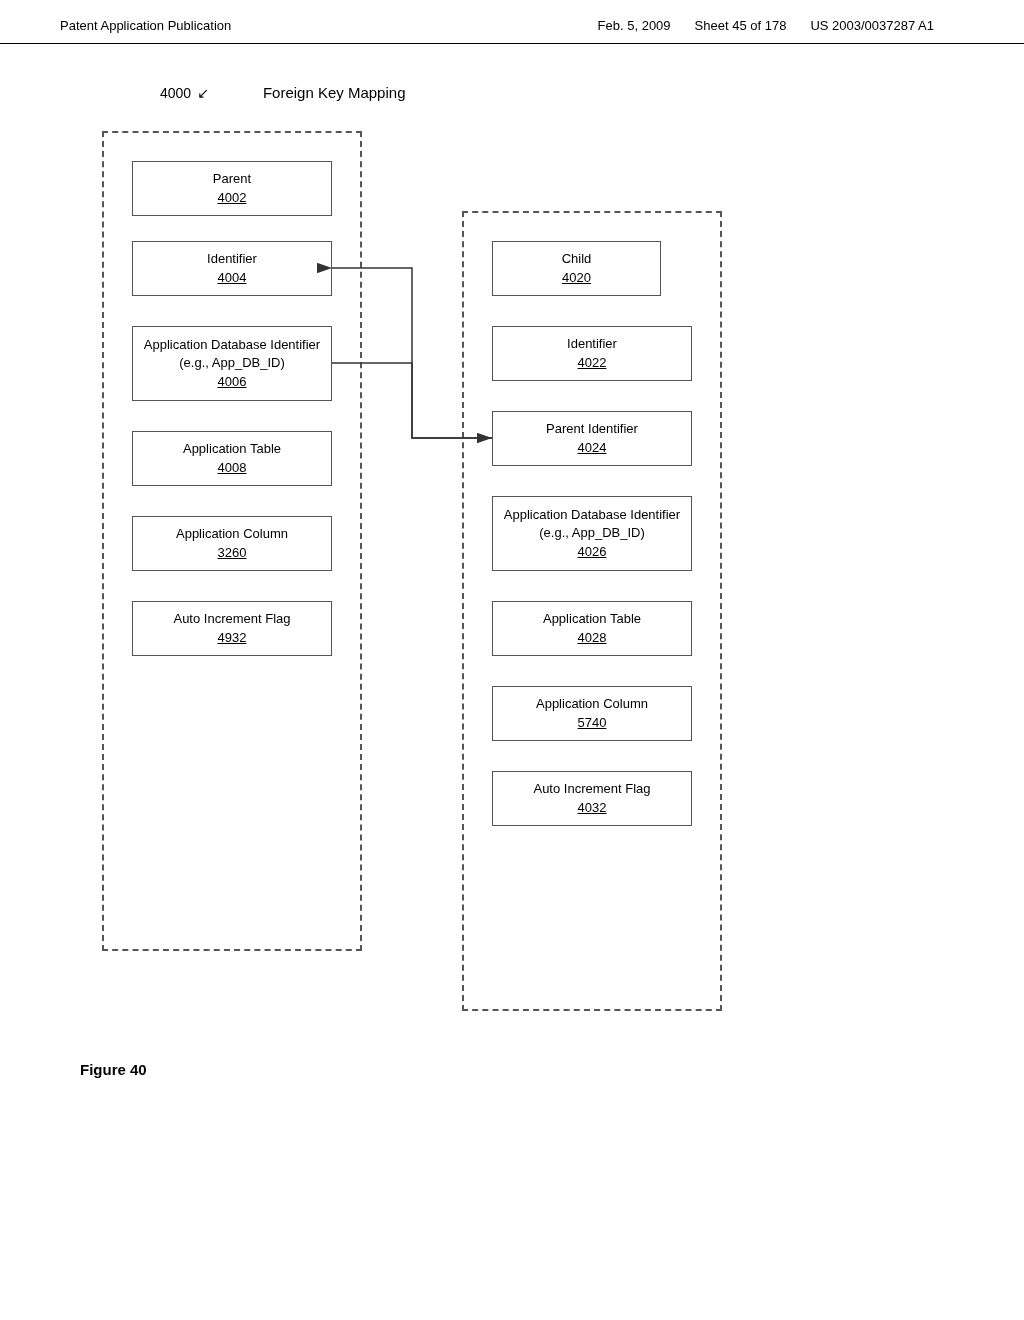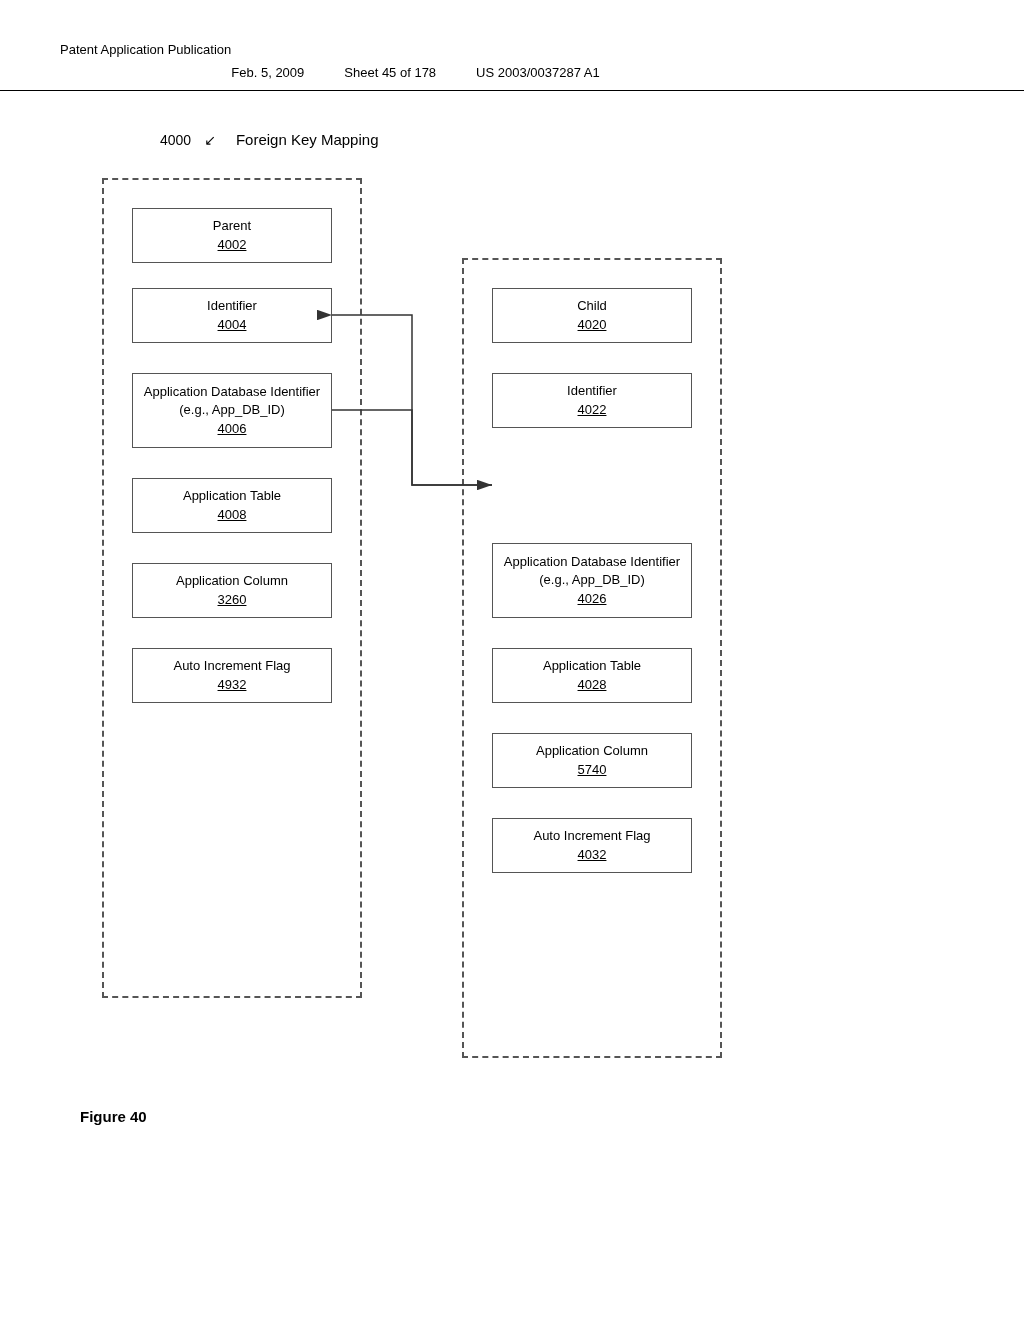--- a/index.html
+++ b/index.html
@@ -7,49 +7,51 @@
       background: #fff;
       font-family: Arial, sans-serif;
       width: 1024px;
       min-height: 1320px;
       position: relative;
     }
 
     
     .header {
       display: flex;
-      align-items: center;
-      padding: 18px 60px 10px 60px;
+      justify-content: space-between;
+      align-items: center;
+      padding: 18px 90px 10px 60px;
       border-bottom: 1px solid #000;
       font-size: 13px;
     }
-    .header-right { display: flex; gap: 40px; margin-top: 47px; }
+    .header-right { display: flex; gap: 24px; }
 
     
     .main {
       padding: 40px 80px;
       position: relative;
     }
 
     
     .title-area {
       display: flex;
       align-items: center;
       gap: 20px;
       margin-bottom: 30px;
       margin-left: 80px;
     }
     .title-label {
       font-size: 14px;
       display: flex;
       align-items: center;
-      gap: 13px;
+      gap: 6px;
     }
     .title-text {
       font-size: 15px;
+      margin-left: 34px;
     }
 
     
     .diagram {
       position: relative;
       width: 860px;
       margin: 0 auto;
       height: 900px;
     }
 
@@ -166,30 +168,34 @@
     <div class="inner-box" style="position:absolute; left:50px; top:385px; width:200px; height:55px;">
       <span class="box-label">Application Column</span>
       <span class="box-id">3260</span>
     </div>
 
     <div class="inner-box" style="position:absolute; left:50px; top:470px; width:200px; height:55px;">
       <span class="box-label">Auto Increment Flag</span>
       <span class="box-id">4932</span>
     </div>
 
-    <div class="inner-box" style="position:absolute; left:410px; top:110px; width:200px; height:55px;">
+    <div class="inner-box" style="position:absolute; left:410px; top:110px; width:169px; height:55px;">
       <span class="box-label">Child</span>
       <span class="box-id">4020</span>
     </div>
 
     <div class="inner-box" style="position:absolute; left:410px; top:195px; width:200px; height:55px;">
       <span class="box-label">Identifier</span>
       <span class="box-id">4022</span>
     </div>
 
+    <div class="inner-box" style="position:absolute; left:410px; top:280px; width:200px; height:55px;">
+      <span class="box-label">Parent Identifier</span>
+      <span class="box-id">4024</span>
+    </div>
 
     <div class="inner-box" style="position:absolute; left:410px; top:365px; width:200px; height:75px;">
       <span class="box-label">Application Database Identifier<br>(e.g., App_DB_ID)</span>
       <span class="box-id">4026</span>
     </div>
 
     <div class="inner-box" style="position:absolute; left:410px; top:470px; width:200px; height:55px;">
       <span class="box-label">Application Table</span>
       <span class="box-id">4028</span>
     </div>

